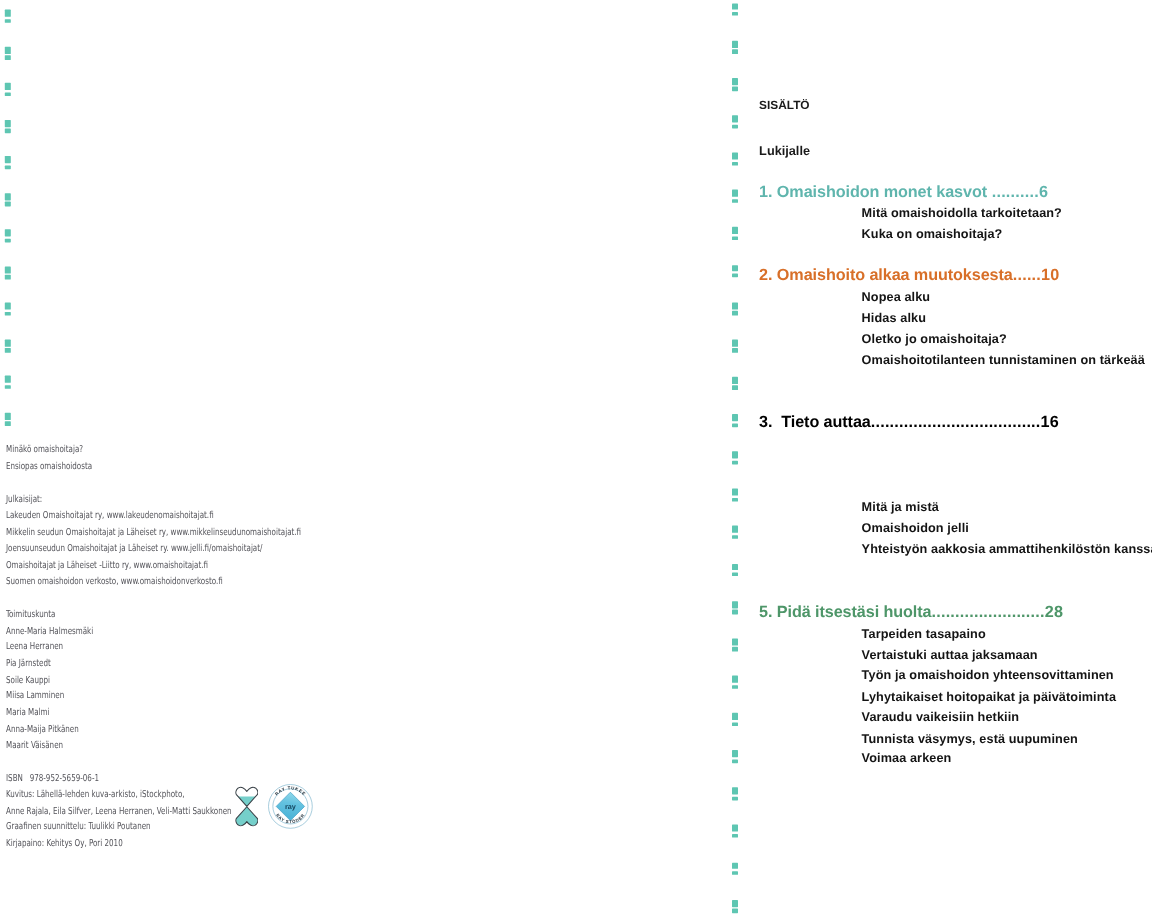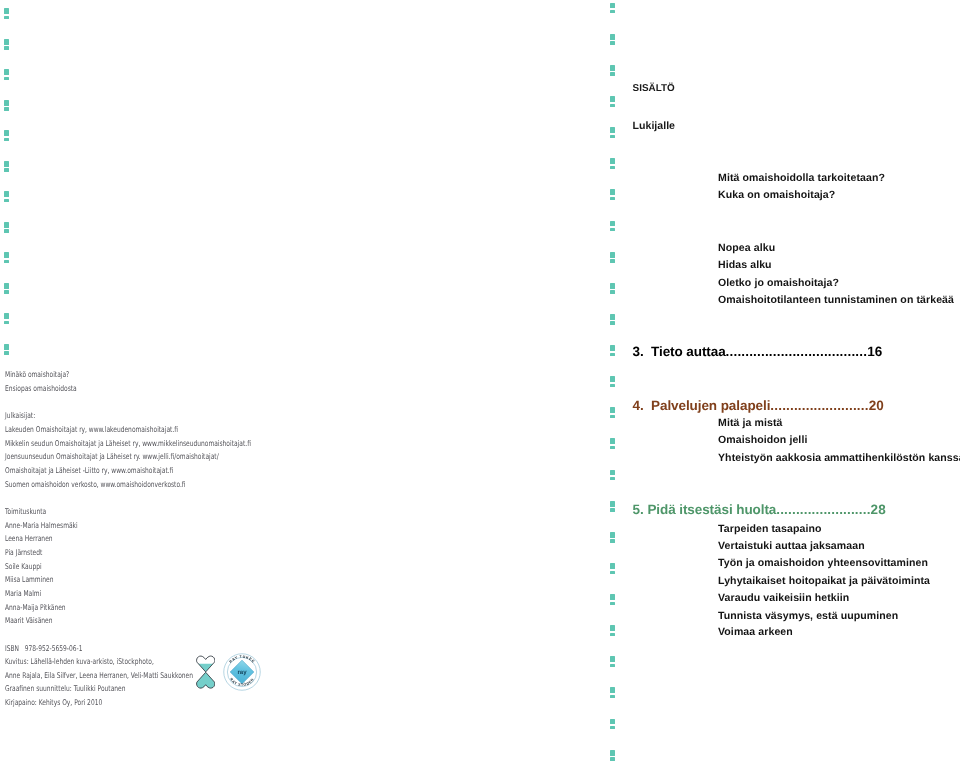--- a/index.html
+++ b/index.html
@@ -276,28 +276,29 @@
       <text class="raybot">
         <textPath href="#arcBot" startOffset="50%" text-anchor="middle">RAY STÖDER</textPath>
       </text>
       <text class="raymid" x="50" y="55" text-anchor="middle">ray</text>
     </svg>
   </div>
 
   <div class="toc" id="toc">
       <div class="head sisalto">SISÄLTÖ</div>
       <div class="head lukijalle">Lukijalle</div>
+      <div class="sec" style="top:152px;color:#5fb5ad"><span class="num">1. </span><span class="ttl">Omaishoidon monet kasvot</span><span class="leader"> ..........</span><span class="pg">6</span></div>
       <div class="sub" style="top:171.6px">Mitä omaishoidolla tarkoitetaan?</div>
       <div class="sub" style="top:189.1px">Kuka on omaishoitaja?</div>
+      <div class="sec" style="top:221.4px;color:#d86f28"><span class="num">2. </span><span class="ttl">Omaishoito alkaa muutoksesta</span><span class="leader">......</span><span class="pg">10</span></div>
       <div class="sub" style="top:242px">Nopea alku</div>
       <div class="sub" style="top:258.9px">Hidas alku</div>
       <div class="sub" style="top:277.1px">Oletko jo omaishoitaja?</div>
       <div class="sub" style="top:294.1px">Omaishoitotilanteen tunnistaminen on tärkeää</div>
       <div class="sec" style="top:344.2px;color:#000000"><span class="num">3.  </span><span class="ttl">Tieto auttaa</span><span class="leader">....................................</span><span class="pg">16</span></div>
-      <div class="sec" style="top:398.1px;color:#80401c"><span class="num">4.  </span><span class="ttl">Palvelujen palapeli</span><span class="leader">.........................</span><span class="pg">20</span></div>
       <div class="sub" style="top:416.5px">Mitä ja mistä</div>
       <div class="sub" style="top:434.3px">Omaishoidon jelli</div>
       <div class="sub" style="top:452.1px">Yhteistyön aakkosia ammattihenkilöstön kanssa</div>
       <div class="sec" style="top:502.1px;color:#4e9669"><span class="num">5. </span><span class="ttl">Pidä itsestäsi huolta</span><span class="leader">........................</span><span class="pg">28</span></div>
       <div class="sub" style="top:522.7px">Tarpeiden tasapaino</div>
       <div class="sub" style="top:539.9px">Vertaistuki auttaa jaksamaan</div>
       <div class="sub" style="top:556.9px">Työn ja omaishoidon yhteensovittaminen</div>
       <div class="sub" style="top:574.5px">Lyhytaikaiset hoitopaikat ja päivätoiminta</div>
       <div class="sub" style="top:592px">Varaudu vaikeisiin hetkiin</div>
       <div class="sub" style="top:609.6px">Tunnista väsymys, estä uupuminen</div>

